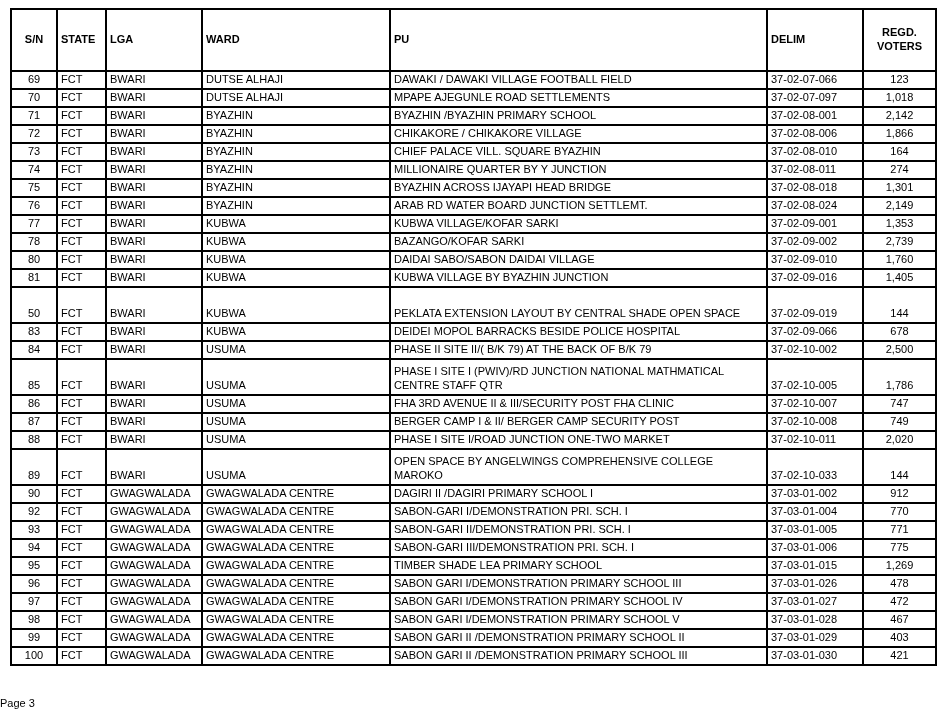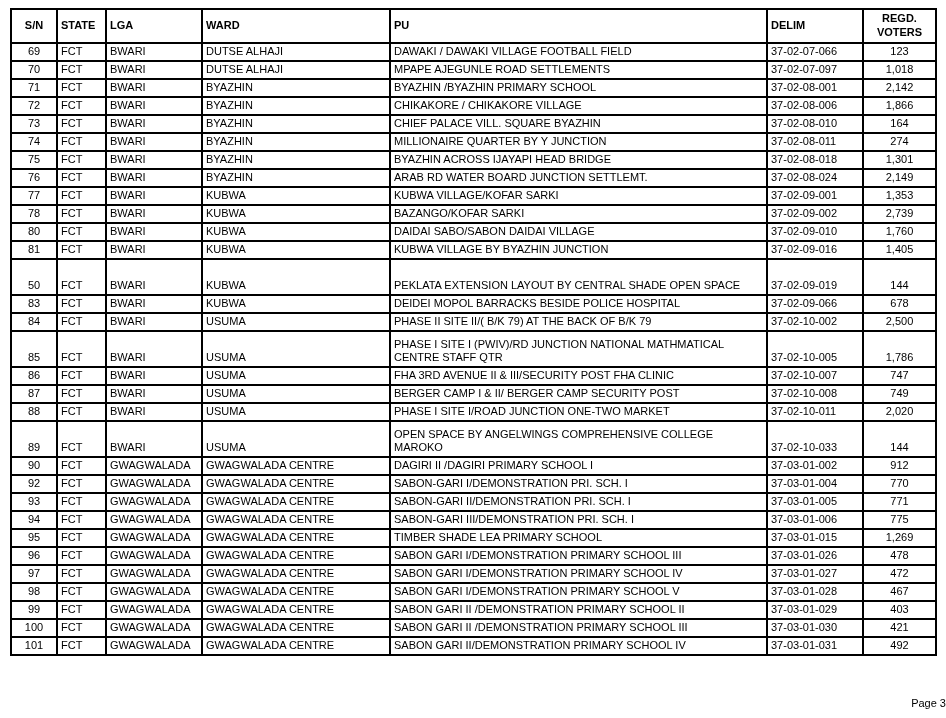--- a/index.html
+++ b/index.html
@@ -35,37 +35,37 @@
     overflow: hidden;
   }
   .pu-table thead tr { height: 34px; }
   .pu-table th {
     font-weight: bold;
     text-align: left;
     vertical-align: middle;
     white-space: normal;
   }
   .pu-table th.c-sn { text-align: center; }
-  .pu-table th.c-voters { text-align: center; padding: 2px 6px; }
+  .pu-table th.c-voters { text-align: center; padding: 16px 6px; }
   .pu-table tbody tr { height: 18px; }
   .pu-table tbody tr.tall { height: 36px; }
   .pu-table td {
     vertical-align: bottom;
     white-space: nowrap;
     text-align: left;
   }
   .pu-table td.c-sn { text-align: center; }
   .pu-table td.c-voters { text-align: center; }
   .pu-table td.c-pu { white-space: normal; }
   .footer {
     position: absolute;
     left: 0;
     top: 697px;
     width: 946px;
-    text-align: right;
+    text-align: left;
     font-size: 11px;
   }
 </style>
 </head>
 <body>
 
 <div class="page">
   <table class="pu-table">
     <colgroup>
       <col style="width:46px">
@@ -351,25 +351,16 @@
         </tr>
         <tr>
           <td class="c-sn">100</td>
           <td class="c-state">FCT</td>
           <td class="c-lga">GWAGWALADA</td>
           <td class="c-ward">GWAGWALADA CENTRE</td>
           <td class="c-pu">SABON GARI II /DEMONSTRATION PRIMARY SCHOOL III</td>
           <td class="c-delim">37-03-01-030</td>
           <td class="c-voters">421</td>
         </tr>
-        <tr>
-          <td class="c-sn">101</td>
-          <td class="c-state">FCT</td>
-          <td class="c-lga">GWAGWALADA</td>
-          <td class="c-ward">GWAGWALADA CENTRE</td>
-          <td class="c-pu">SABON GARI II/DEMONSTRATION PRIMARY SCHOOL IV</td>
-          <td class="c-delim">37-03-01-031</td>
-          <td class="c-voters">492</td>
-        </tr>
       </tbody>
   </table>
   <div class="footer">Page 3</div>
 </div>
 
 </body></html>

